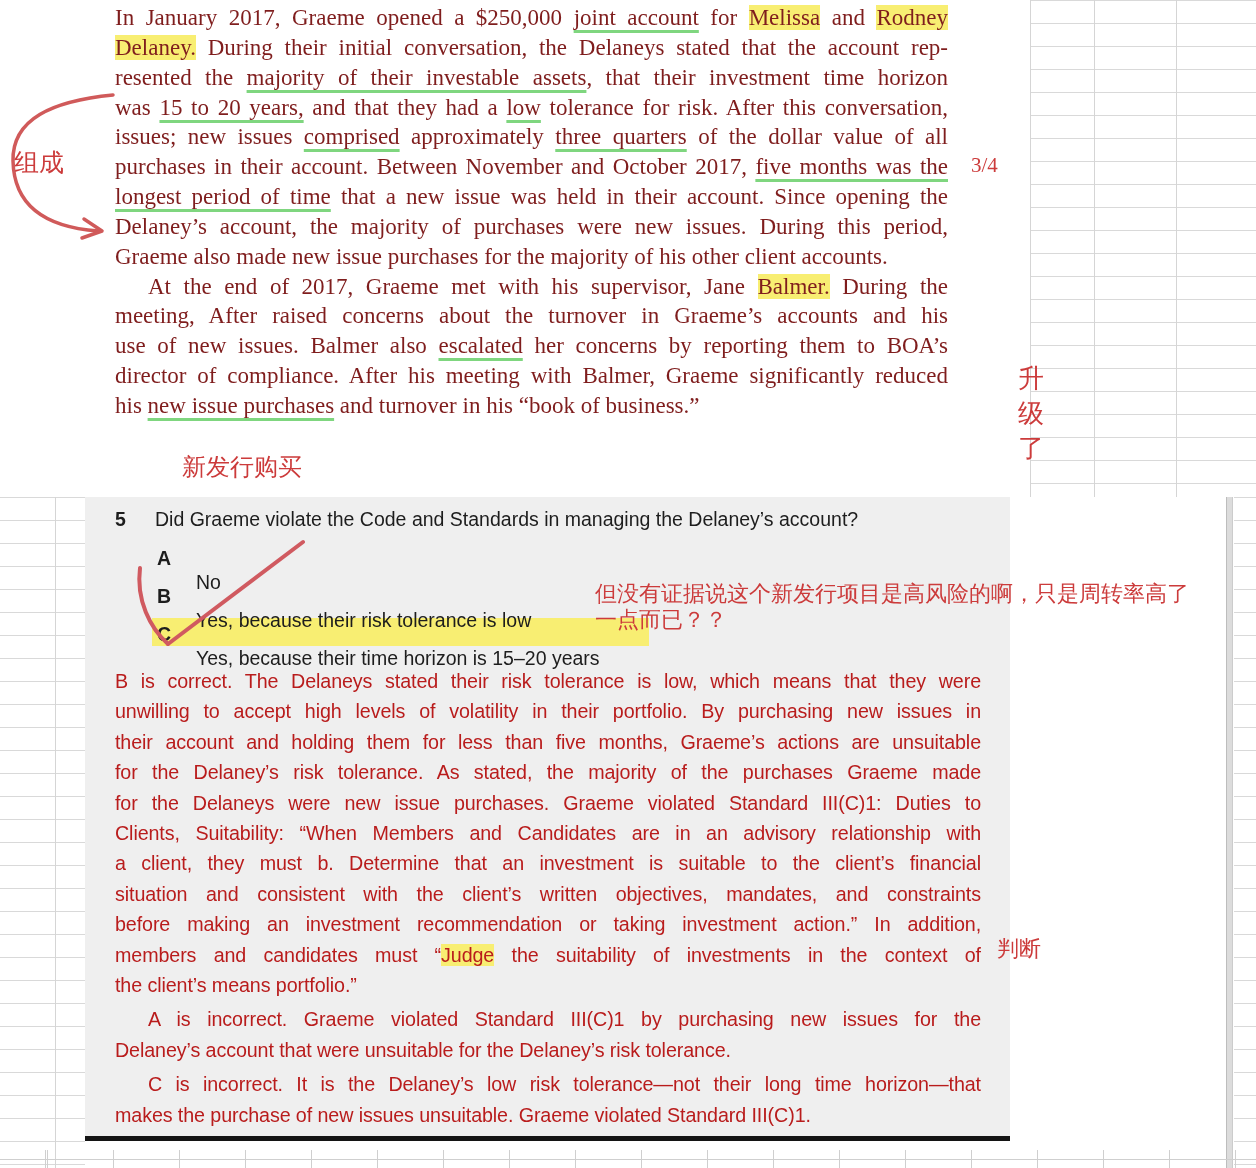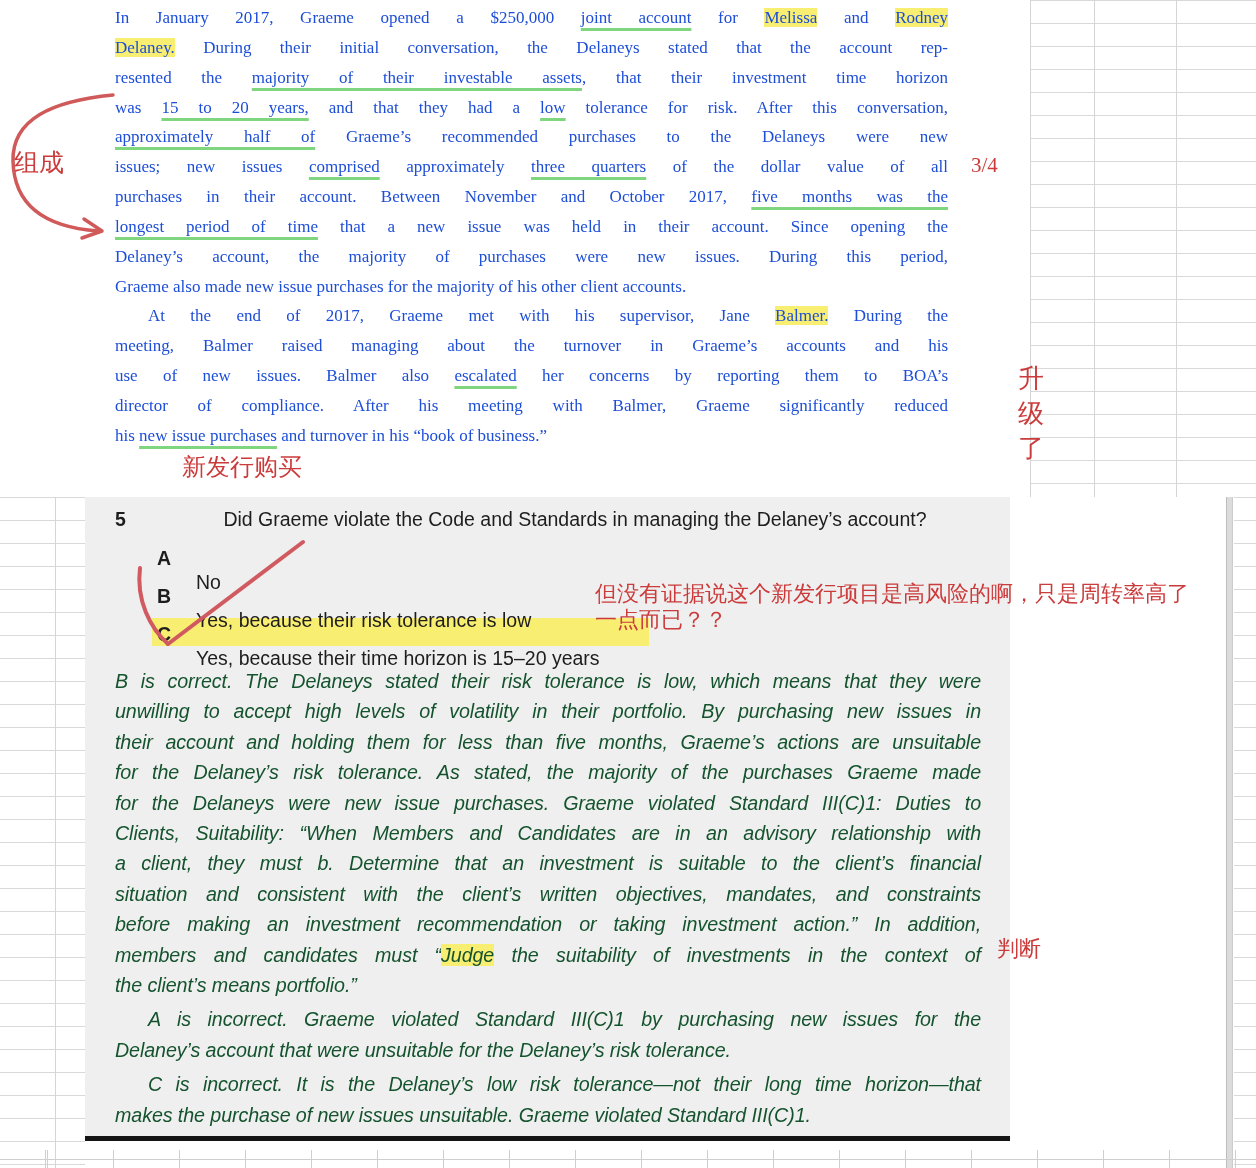--- a/index.html
+++ b/index.html
@@ -21,45 +21,45 @@
   .bottom-hline { position:absolute; left:0; top:1159px; width:1256px; height:1px; background:#cfcfcf; z-index:0; }
   .bottom-ticks { position:absolute; left:0; top:1150px; width:1256px; height:18px; z-index:0;
     background-image:repeating-linear-gradient(to right,#cfcfcf 0 1px,transparent 1px 66px);
     background-position:47px 0; }
 
   
   .doc-page { position:absolute; left:0; top:0; width:1030px; height:497px; background:#ffffff; z-index:1; }
   .passage {
     position:absolute; left:115px; top:3px; width:833px;
     font-family:"Liberation Serif","DejaVu Serif",serif;
-    font-size:17px; line-height:29.85px; color:#1d4ed8;
+    font-size:23px; line-height:29.85px; color:#7f1d1d;
   }
   .line { text-align:justify; text-align-last:justify; white-space:normal; }
   .line.last { text-align-last:left; }
   .passage .u, .expl .u {
     text-decoration:underline; text-decoration-color:#7fd67f;
     text-decoration-thickness:2.5px; text-underline-offset:5px;
   }
   .h { background:#f8ee72; }
 
   
   .q-box {
     position:absolute; left:85px; top:497px; width:925px; height:644px;
     background:#efefef; border-bottom:5px solid #141414; z-index:1;
     color:#1d1d1d;
   }
   .q-number { position:absolute; left:30px; top:11px; font-size:19.5px; font-weight:bold; }
-  .q-text { position:absolute; left:70px; top:11px; width:840px; font-size:19.5px;text-align:center; }
+  .q-text { position:absolute; left:70px; top:11px; width:840px; font-size:19.5px; }
   .option-row { position:absolute; left:0; width:880px; height:28px; font-size:19.5px; line-height:28px; z-index:2; }
   .option-letter { position:absolute; left:72px; font-weight:bold; }
   .option-text { position:absolute; left:111px;margin-top:24px; }
   .c-highlight { position:absolute; left:67px; top:121px; width:497px; height:28px; background:#f8ee72; z-index:1; }
   .expl {
     position:absolute; left:30px; top:169px; width:866px;
-    font-size:19.7px; line-height:30.4px; color:#14532d; letter-spacing:-0.1px;font-style:italic;
+    font-size:19.7px; line-height:30.4px; color:#b91c1c; letter-spacing:-0.1px;
   }
   .expl .para + .para { margin-top:4px; }
 
   
   .red { color:#cc3b3b; z-index:3; position:absolute; }
   .ann-zucheng { left:14px; top:146px; font-size:25px; }
   .ann-34 { left:971px; top:153px; font-size:21px; font-family:"Liberation Serif","DejaVu Serif",serif; }
   .ann-shengjile { left:1018px; top:361px; font-size:26px; }
   .ann-xinfaxing { left:182px; top:451px; font-size:24px; }
   .ann-panduan { left:997px; top:934px; font-size:22px; }
@@ -83,30 +83,29 @@
   <div class="bottom-hline"></div>
   <div class="bottom-ticks"></div>
 
   <div class="doc-page">
     <div class="passage">
       <div>
           <div class="line"><span>In January 2017, Graeme opened a $250,000 </span><span class="u">joint account</span><span> for </span><span class="h">Melissa</span><span> and </span><span class="h">Rodney</span></div>
           <div class="line"><span class="h">Delaney.</span><span> During their initial conversation, the Delaneys stated that the account rep-</span></div>
           <div class="line"><span>resented the </span><span class="u">majority of their investable assets</span><span>, that their investment time horizon</span></div>
           <div class="line"><span>was </span><span class="u">15 to 20 years,</span><span> and that they had a </span><span class="u">low</span><span> tolerance for risk. After this conversation,</span></div>
-          <div class="line"><span class="u">approximately half of</span><span> Graeme’s recommended purchases to the Delaneys were new</span></div>
           <div class="line"><span>issues; new issues </span><span class="u">comprised</span><span> approximately </span><span class="u">three quarters</span><span> of the dollar value of all</span></div>
           <div class="line"><span>purchases in their account. Between November and October 2017, </span><span class="u">five months was the</span></div>
           <div class="line"><span class="u">longest period of time</span><span> that a new issue was held in their account. Since opening the</span></div>
           <div class="line"><span>Delaney’s account, the majority of purchases were new issues. During this period,</span></div>
           <div class="line last"><span>Graeme also made new issue purchases for the majority of his other client accounts.</span></div>
         </div>
       <div>
           <div class="line" style="padding-left: 33px;"><span>At the end of 2017, Graeme met with his supervisor, Jane </span><span class="h">Balmer.</span><span> During the</span></div>
-          <div class="line"><span>meeting, Balmer raised managing about the turnover in Graeme’s accounts and his</span></div>
+          <div class="line"><span>meeting, After raised concerns about the turnover in Graeme’s accounts and his</span></div>
           <div class="line"><span>use of new issues. Balmer also </span><span class="u">escalated</span><span> her concerns by reporting them to BOA’s</span></div>
           <div class="line"><span>director of compliance. After his meeting with Balmer, Graeme significantly reduced</span></div>
           <div class="line last"><span>his </span><span class="u">new issue purchases</span><span> and turnover in his “book of business.”</span></div>
         </div>
     </div>
 
     <div class="red ann-zucheng">组成</div>
     <svg class="ann-svg" style="left:0;top:85px;" width="130" height="165" viewBox="0 0 130 165">
       <path d="M113,10 C52,16 12,34 13,76 C14,120 44,142 98,146" fill="none" stroke="#d05a5a" stroke-width="3.5" stroke-linecap="round"></path>
       <path d="M84,134 L102,146 L82,153" fill="none" stroke="#d05a5a" stroke-width="3.5" stroke-linecap="round" stroke-linejoin="round"></path>

